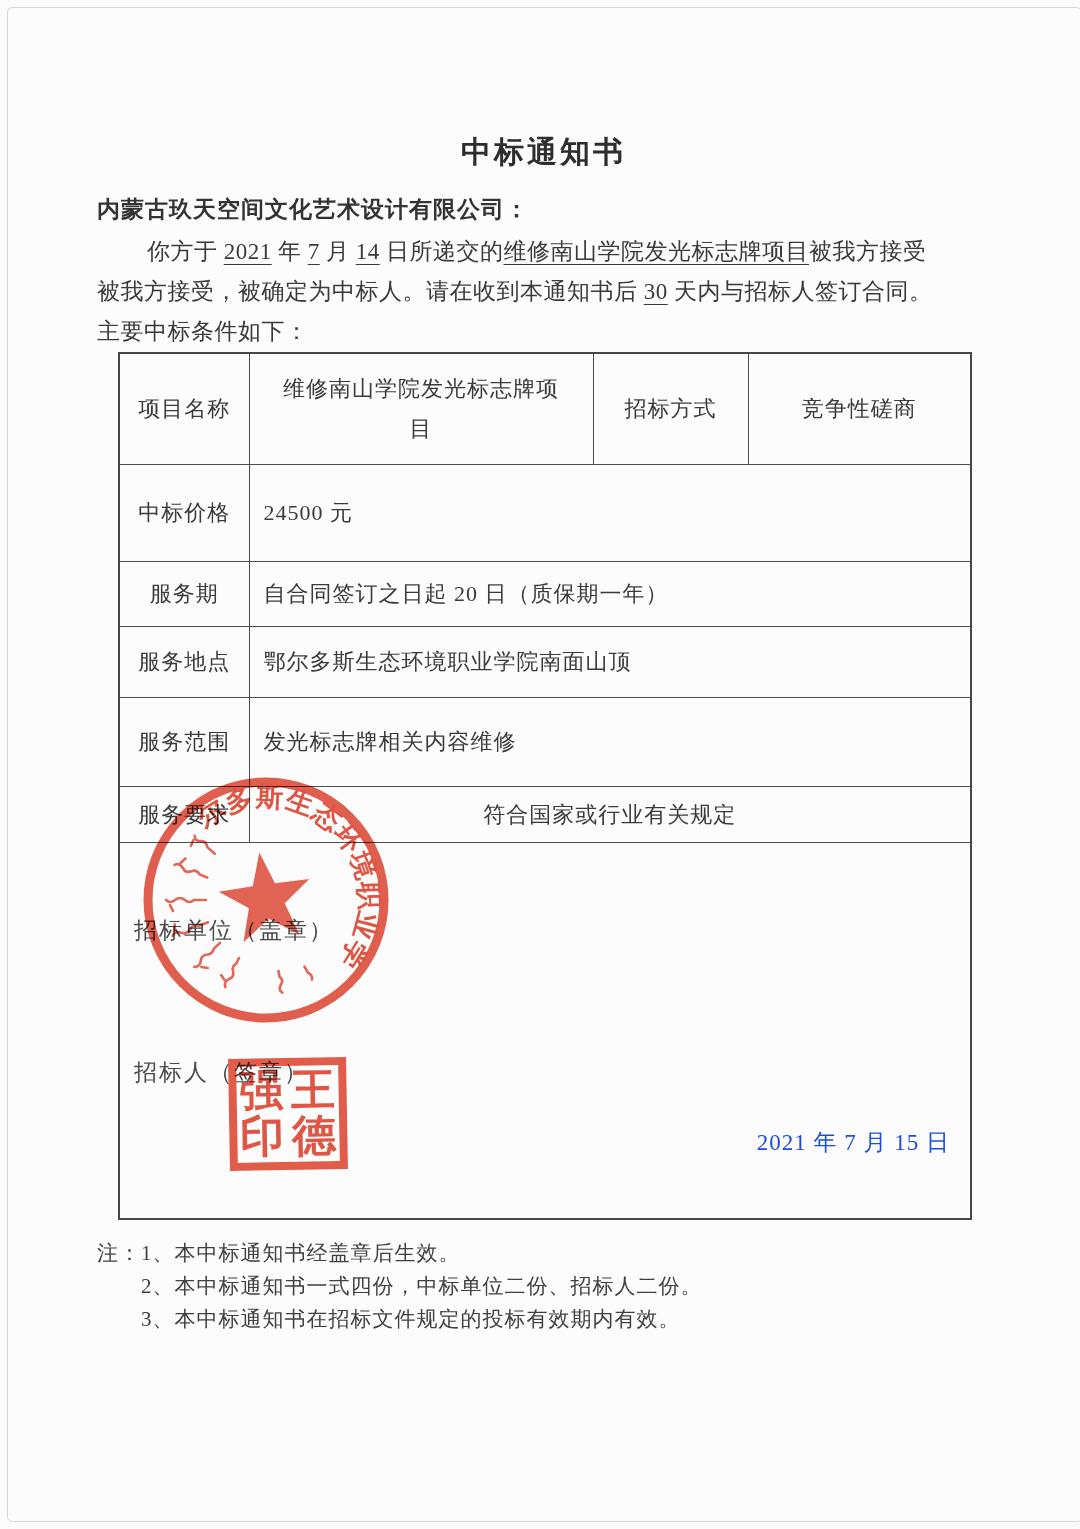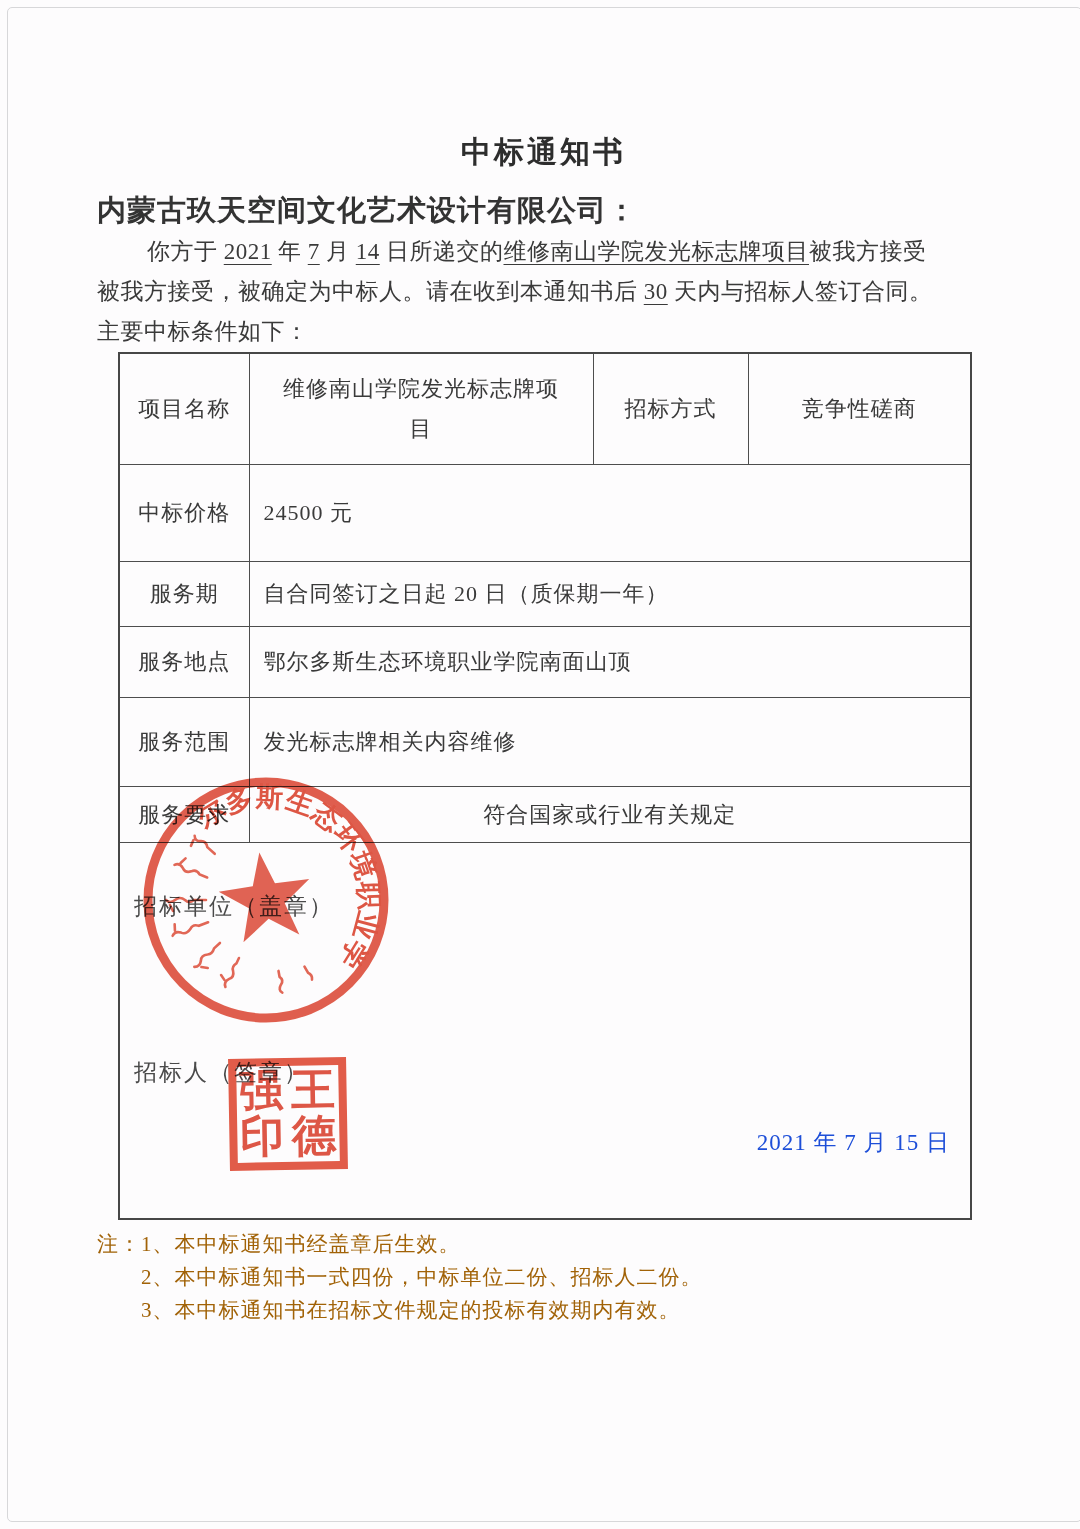--- a/index.html
+++ b/index.html
@@ -20,21 +20,21 @@
   .content{
     position:absolute;left:97px;top:132px;width:893px;
   }
   .doc-title{
     text-align:center;
     font-size:30px;font-weight:bold;color:#2d2d2d;
     letter-spacing:3px;line-height:40px;
   }
   .recipient{
     margin-top:22px;
-    font-size:29px;font-weight:bold;color:#333;
+    font-size:23px;font-weight:bold;color:#333;
     line-height:32px;letter-spacing:1px;
   }
   .para{margin-top:6px;font-size:23px;color:#3a3a3a;}
   .para .line{line-height:40px;white-space:nowrap;letter-spacing:0.5px;}
   .para .indent{text-indent:50px;}
   .u{
     text-decoration:underline;
     text-underline-offset:5px;
     text-decoration-thickness:1px;
   }
@@ -58,30 +58,30 @@
   tr.r3 td{height:62px;}
   tr.r4 td{height:68px;}
   tr.r5 td{height:86px;}
   tr.r6 td{height:53px;}
   td.sig-cell{height:373px;position:relative;}
   .sig-label{
     position:absolute;left:14px;
     font-size:23px;color:#4a4a4a;letter-spacing:2px;
     white-space:nowrap;
   }
-  .sig-unit{top:48px;}
+  .sig-unit{top:72px;}
   .sig-person{top:214px;}
   .sig-date{
     position:absolute;right:20px;top:284px;
     font-size:23px;color:#1d4ed8;letter-spacing:1px;
     white-space:nowrap;
   }
   .notes{
-    margin-top:8px;
-    font-size:21px;color:#a16207;line-height:33px;letter-spacing:1px;
+    margin-top:17px;
+    font-size:21px;color:#404040;line-height:33px;letter-spacing:1px;
   }
   .notes .note-line{white-space:nowrap;}
   .notes .note-indent{padding-left:44px;}
   
   .round-stamp{
     position:absolute;left:116px;top:750px;
     width:300px;height:300px;
     mix-blend-mode:multiply;opacity:0.93;
     pointer-events:none;
   }

